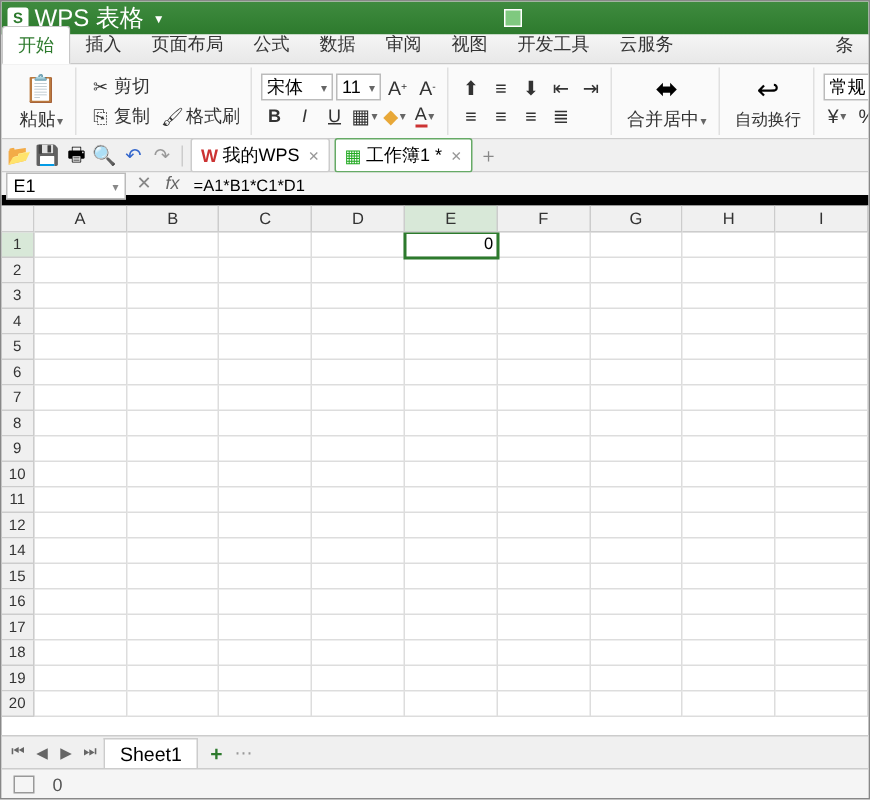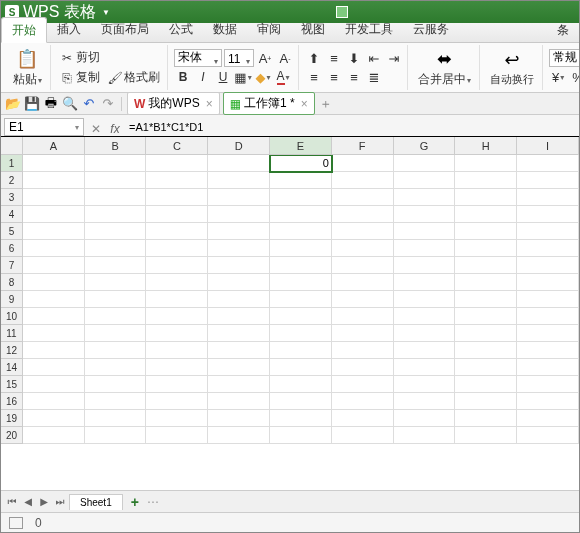--- a/index.html
+++ b/index.html
@@ -17,48 +17,48 @@
 .ribbon{height:50px;background:#fafafa;border-bottom:1px solid #ccc;display:flex;align-items:center;padding:2px 4px;gap:2px;overflow:hidden}
 .rbgroup{display:flex;flex-direction:column;gap:1px;padding:0 4px;height:100%;justify-content:center;border-right:1px solid #e0e0e0}
 .rbgroup:last-child{border-right:none}
 .rb-big{display:flex;flex-direction:column;align-items:center;gap:1px;padding:2px 4px;cursor:pointer}
 .rb-big .ic{width:22px;height:22px;display:flex;align-items:center;justify-content:center;font-size:18px}
 .rb-big .lbl{font-size:11px;color:#333;white-space:nowrap}
 .rb-row{display:flex;align-items:center;gap:2px}
 .rb-sm{display:flex;align-items:center;gap:2px;padding:1px 3px;cursor:pointer;font-size:11px;color:#333;white-space:nowrap}
 .rb-sm .ic{width:14px;height:14px;display:flex;align-items:center;justify-content:center;font-size:12px}
 .dd{font-size:8px;color:#666;margin-left:1px}
-.fontbox{border:1px solid #bbb;background:#fff;height:18px;padding:0 3px;display:flex;align-items:flex-end;font-size:11px;min-width:48px}
+.fontbox{border:1px solid #bbb;background:#fff;height:18px;padding:0 3px;display:flex;align-items:center;font-size:11px;min-width:48px}
 .btnico{width:18px;height:18px;display:flex;align-items:center;justify-content:center;border:1px solid transparent;cursor:pointer;font-size:13px;color:#333}
 .qat{height:22px;background:#f0f0f0;border-bottom:1px solid #ccc;display:flex;align-items:center;padding:0 4px;gap:3px}
 .qat .ic{width:16px;height:16px;display:flex;align-items:center;justify-content:center;cursor:pointer;font-size:13px}
 .qat .sep{width:1px;height:14px;background:#ccc;margin:0 2px}
 .qat .wtab{display:flex;align-items:center;gap:3px;padding:2px 6px;border:1px solid #ccc;background:#fff;border-radius:2px;font-size:11px;cursor:pointer}
 .qat .wtab.act{border-color:#6a6}
 .qat .wtab .x{color:#999;margin-left:3px}
-.fbar{height:22px;background:#f5f5f5;border-bottom:1px solid #000000;display:flex;align-items:flex-end}
+.fbar{height:22px;background:#f5f5f5;border-bottom:7px solid #000000;display:flex;align-items:flex-start}
 .namebox{width:80px;border:1px solid #bbb;background:#fff;height:18px;margin:0 3px;padding:0 4px;display:flex;align-items:center;font-size:11px}
 .namebox .dd2{margin-left:auto;font-size:8px;color:#888}
 .fbar .fx{width:20px;text-align:center;color:#666;font-style:italic;cursor:pointer}
 .fbar .canc{width:18px;text-align:center;color:#888;cursor:pointer}
 .fbar .finput{flex:1;border:none;background:transparent;height:18px;padding:0 4px;font-size:11px;outline:none}
 .grid{flex:1;display:flex;flex-direction:column;overflow:hidden;position:relative}
 .colhdr{display:flex;height:18px}
 .rowhdr{width:22px;background:#f0f0f0;border-right:1px solid #ccc;border-bottom:1px solid #ccc}
 .ch{width:62px;background:#f0f0f0;border-right:1px solid #ccc;border-bottom:1px solid #ccc;display:flex;align-items:center;justify-content:center;font-size:11px;color:#333}
 .ch.sel{background:#d8e8d8}
 .gbody{flex:1;overflow:hidden}
 .gr{display:flex;height:17px}
 .rh{width:22px;background:#f0f0f0;border-right:1px solid #ccc;border-bottom:1px solid #ccc;display:flex;align-items:center;justify-content:center;font-size:10px;color:#333}
 .rh.sel{background:#d8e8d8}
 .cell{width:62px;border-right:1px solid #ddd;border-bottom:1px solid #ddd;font-size:11px;padding:0 2px;display:flex;align-items:center;justify-content:flex-end;position:relative}
 .cell.active{outline:2px solid #2d7a2d;outline-offset:-1px;z-index:2}
 .sheetbar{height:22px;background:#f0f0f0;border-top:1px solid #ccc;display:flex;align-items:center;padding:0 4px;gap:2px}
 .sheetbar .nav{width:14px;height:14px;display:flex;align-items:center;justify-content:center;cursor:pointer;color:#666;font-size:10px}
-.sheetbar .sh{padding:2px 10px;background:#fff;border:1px solid #ccc;border-bottom:none;font-size:10px;cursor:pointer}
+.sheetbar .sh{padding:2px 10px;background:#fff;border:1px solid #ccc;border-bottom:none;font-size:13px;cursor:pointer}
 .sheetbar .newsh{color:#2d7a2d;font-weight:bold;padding:0 6px;cursor:pointer;font-size:14px}
 .sheetbar .dots{color:#999;cursor:pointer}
 .status{height:20px;background:#f5f5f5;border-top:1px solid #ccc;display:flex;align-items:center;padding:0 8px;gap:12px;font-size:11px;color:#555}
 .status .sic{width:14px;height:12px;border:1px solid #999}
 </style>
 </head>
 <body>
 
 <div class="titlebar">
   <div class="logo">S</div>
@@ -401,20 +401,44 @@
         <div class="cell"></div>
         <div class="cell"></div>
         <div class="cell"></div>
         <div class="cell"></div>
         <div class="cell"></div>
         <div class="cell"></div>
         <div class="cell"></div>
         <div class="cell"></div>
       </div>
       <div class="gr">
+        <div class="rh">17</div>
+        <div class="cell"></div>
+        <div class="cell"></div>
+        <div class="cell"></div>
+        <div class="cell"></div>
+        <div class="cell"></div>
+        <div class="cell"></div>
+        <div class="cell"></div>
+        <div class="cell"></div>
+        <div class="cell"></div>
+      </div>
+      <div class="gr">
+        <div class="rh">18</div>
+        <div class="cell"></div>
+        <div class="cell"></div>
+        <div class="cell"></div>
+        <div class="cell"></div>
+        <div class="cell"></div>
+        <div class="cell"></div>
+        <div class="cell"></div>
+        <div class="cell"></div>
+        <div class="cell"></div>
+      </div>
+      <div class="gr">
         <div class="rh">19</div>
         <div class="cell"></div>
         <div class="cell"></div>
         <div class="cell"></div>
         <div class="cell"></div>
         <div class="cell"></div>
         <div class="cell"></div>
         <div class="cell"></div>
         <div class="cell"></div>
         <div class="cell"></div>

